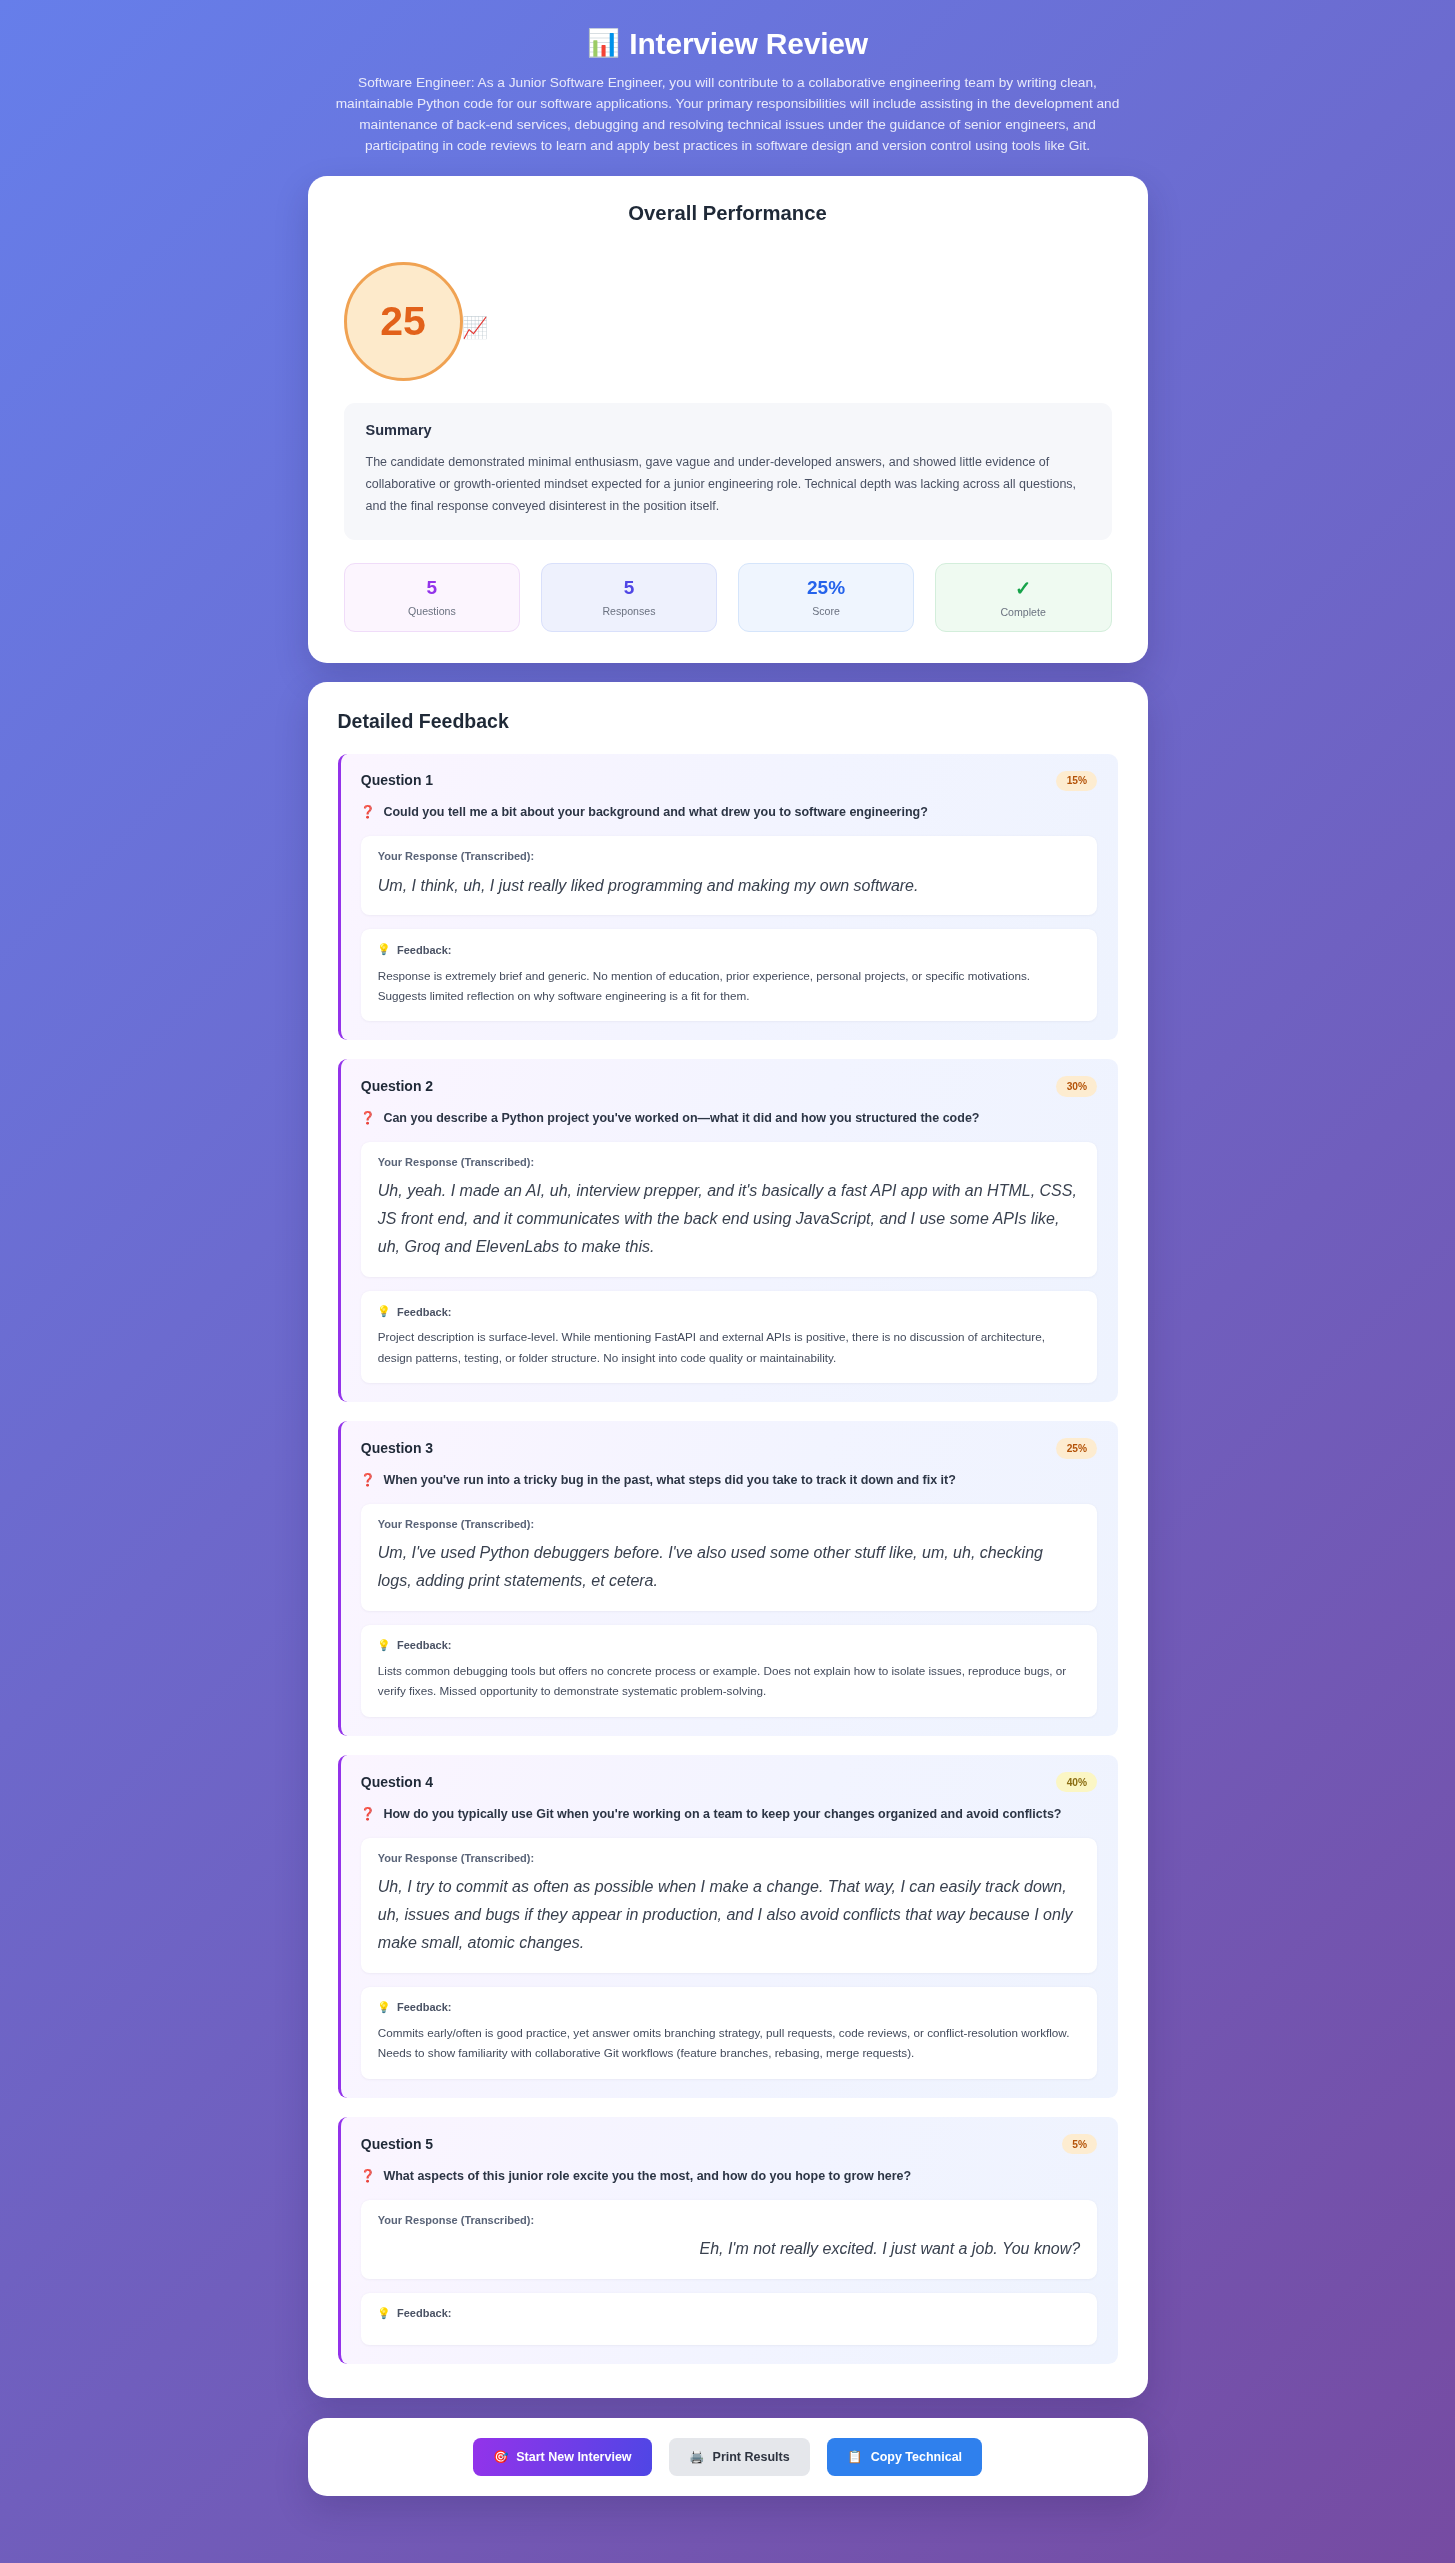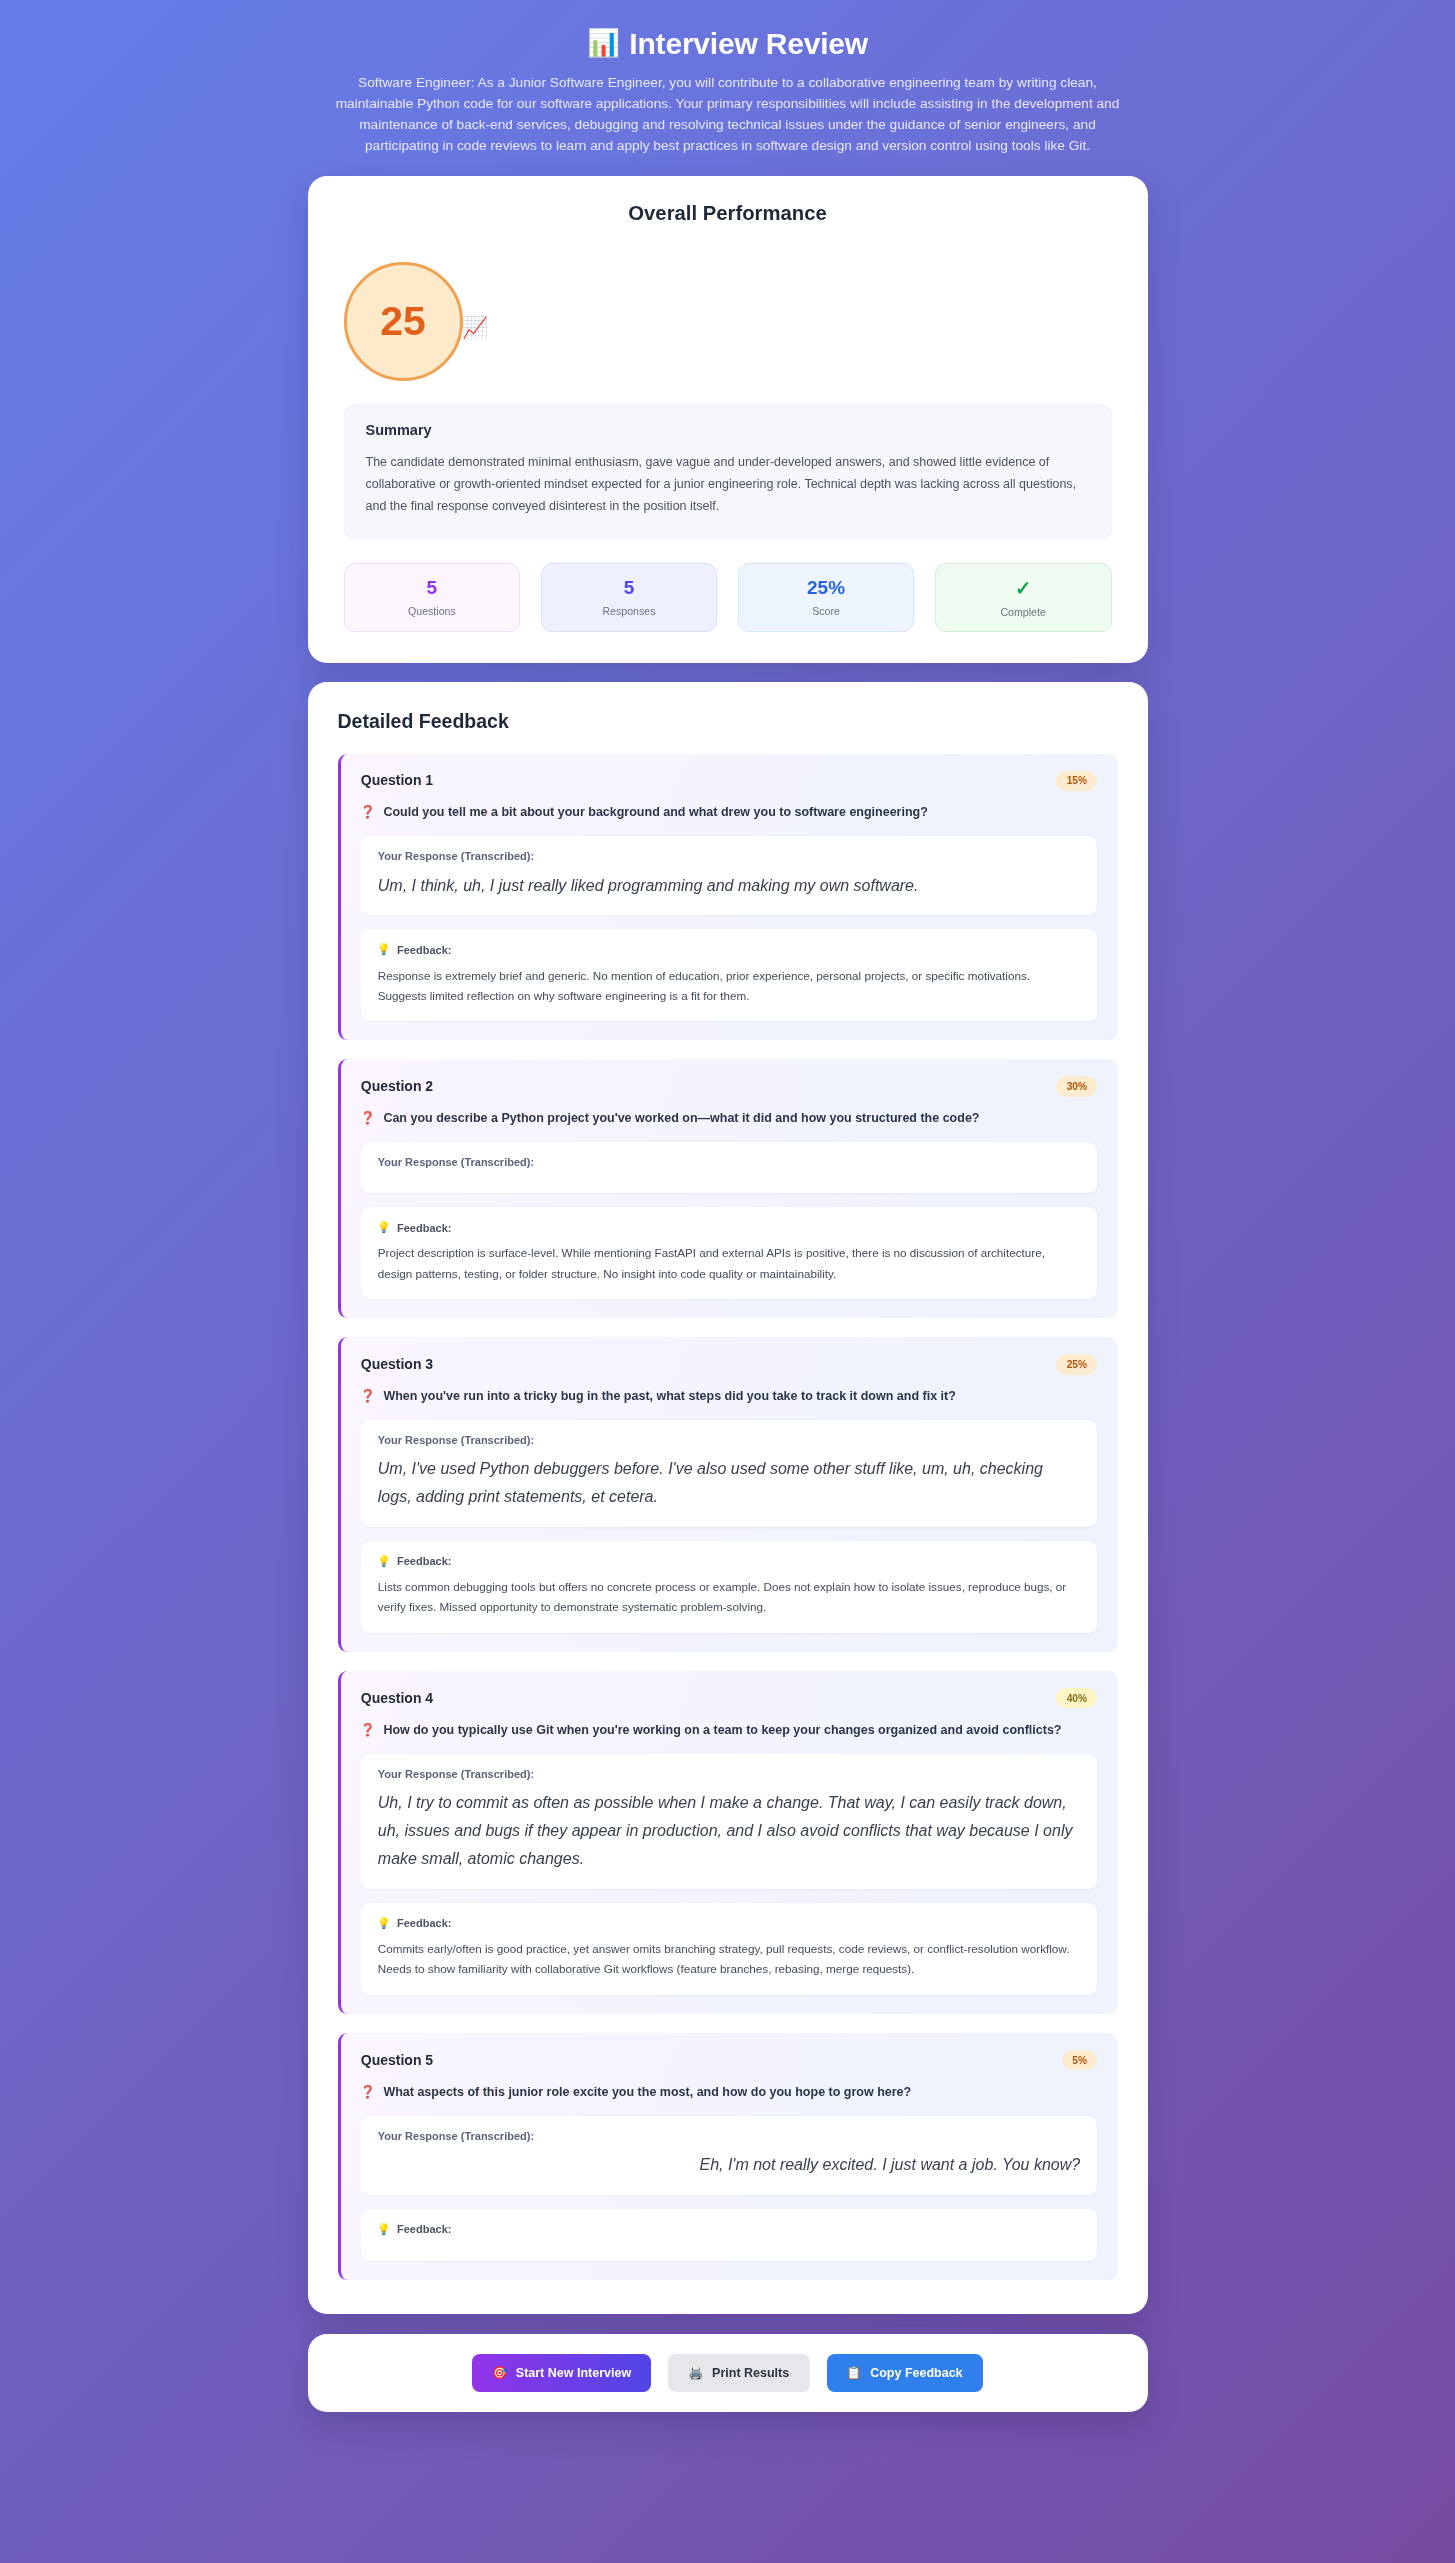--- a/index.html
+++ b/index.html
@@ -298,20 +298,21 @@
             <div class="q-head">
               <div class="q-number">Question 2</div>
               <div class="q-badge badge-orange">30%</div>
             </div>
             <div class="q-text">
               <span class="q-mark">❓</span>
               <span>Can you describe a Python project you've worked on—what it did and how you structured the code?</span>
             </div>
             <div class="sub-box">
               <div class="sub-label">Your Response (Transcribed):</div>
+              <div class="response-text">Uh, yeah. I made an AI, uh, interview prepper, and it's basically a fast API app with an HTML, CSS, JS front end, and it communicates with the back end using JavaScript, and I use some APIs like, uh, Groq and ElevenLabs to make this.</div>
             </div>
             <div class="sub-box">
               <div class="sub-label fb">
                 <span>💡</span>
                 <span>Feedback:</span>
               </div>
               <div class="feedback-text">Project description is surface-level. While mentioning FastAPI and external APIs is positive, there is no discussion of architecture, design patterns, testing, or folder structure. No insight into code quality or maintainability.</div>
             </div>
           </div>
           <div class="q-block">
@@ -383,19 +384,19 @@
       <button class="btn btn-primary">
         <span class="ico">🎯</span>
         <span>Start New Interview</span>
       </button>
       <button class="btn btn-secondary">
         <span class="ico">🖨️</span>
         <span>Print Results</span>
       </button>
       <button class="btn btn-blue">
         <span class="ico">📋</span>
-        <span>Copy Feedback</span>
+        <span>Copy Technical</span>
       </button>
     </div>
 
   </div>
 </div>
 
 
 </body></html>

